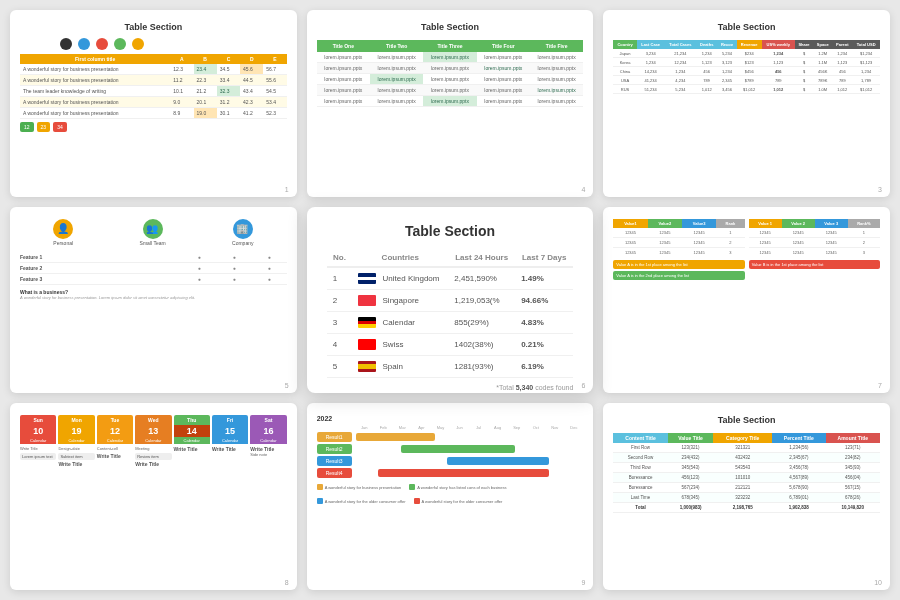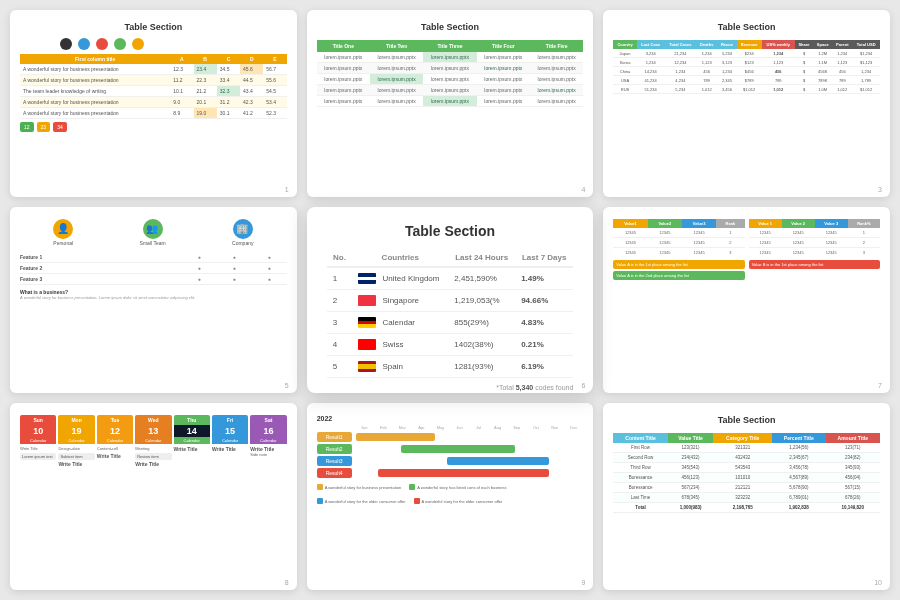--- a/index.html
+++ b/index.html
@@ -578,21 +578,21 @@
       <div class="s-cal-day">
         <div class="s-cal-day-header" style="background:#e67e22;">Wed</div>
         <div class="s-cal-num" style="background:#e67e22;">13</div>
         <div class="s-cal-sub" style="background:#e67e22;">Calendar</div>
         <div class="s-cal-item">Meeting</div>
         <div class="s-cal-event">Review item</div>
         <div class="s-cal-write">Write Title</div>
       </div>
       <div class="s-cal-day">
         <div class="s-cal-day-header" style="background:#5cb85c;">Thu</div>
-        <div class="s-cal-num" style="background:#0f172a;">14</div>
+        <div class="s-cal-num" style="background:#c2410c;">14</div>
         <div class="s-cal-sub" style="background:#5cb85c;">Calendar</div>
         <div class="s-cal-write">Write Title</div>
       </div>
       <div class="s-cal-day">
         <div class="s-cal-day-header" style="background:#3498db;">Fri</div>
         <div class="s-cal-num" style="background:#3498db;">15</div>
         <div class="s-cal-sub" style="background:#3498db;">Calendar</div>
         <div class="s-cal-write">Write Title</div>
       </div>
       <div class="s-cal-day">

